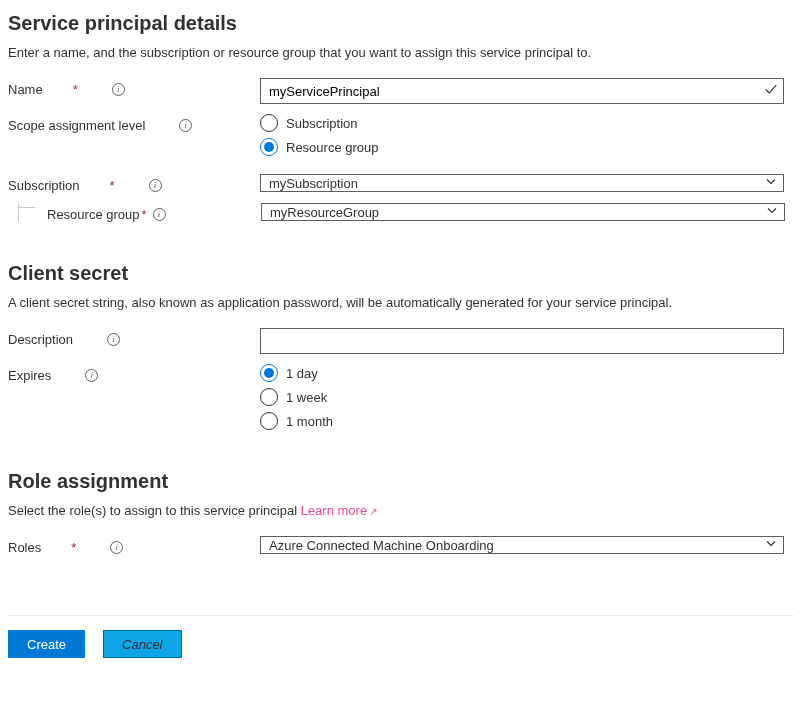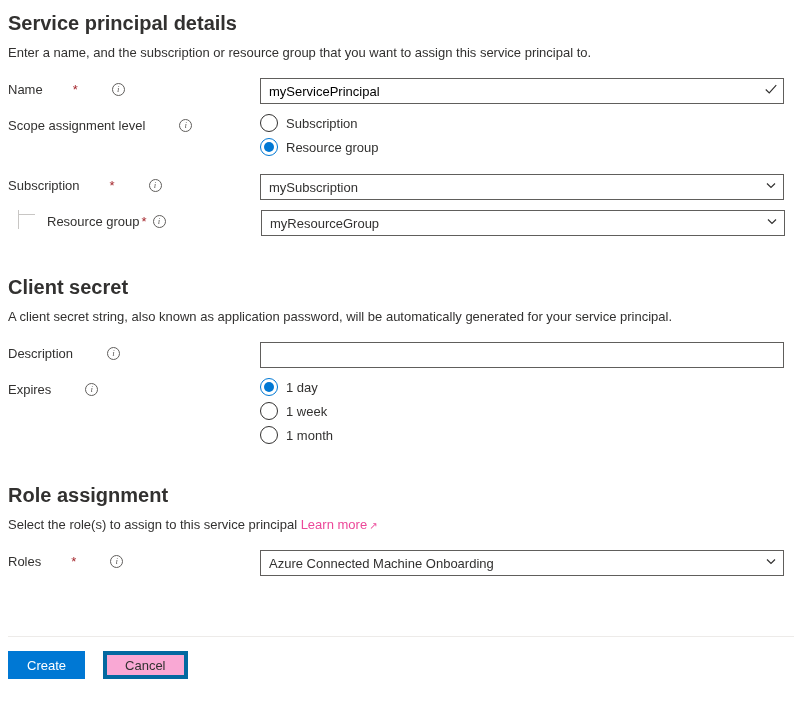--- a/index.html
+++ b/index.html
@@ -81,21 +81,21 @@
     position: absolute;
     right: 6px;
     top: 50%;
     transform: translateY(-50%);
     color: #323130;
     font-size: 14px;
     pointer-events: none;
   }
   .dropdown {
     width: 100%;
-    height: 26px;
+    height: 18px;
     border: 1px solid #605e5c;
     padding: 0 28px 0 8px;
     font-size: 13px;
     background: #fff;
     display: flex;
     align-items: center;
     position: relative;
     cursor: pointer;
   }
   .chev {
@@ -185,23 +185,24 @@
     display: flex;
     align-items: center;
     justify-content: center;
   }
   .btn-primary {
     background: #0078d4;
     color: #fff;
     border: 1px solid #0078d4;
   }
   .btn-secondary {
-    background: #f9a8d4;
-    color: #323130;
-    border: 4px solid #0369a1;
+    background: #0ea5e9;
+    color: #323130;
+    border: 1px solid #0369a1;
+    font-style: italic;
   }
 </style>
 </head>
 <body>
 
 <h2>Service principal details</h2>
 <div class="desc">Enter a name, and the subscription or resource group that you want to assign this service principal to.</div>
 
 <div class="row">
   <div class="label-col">

